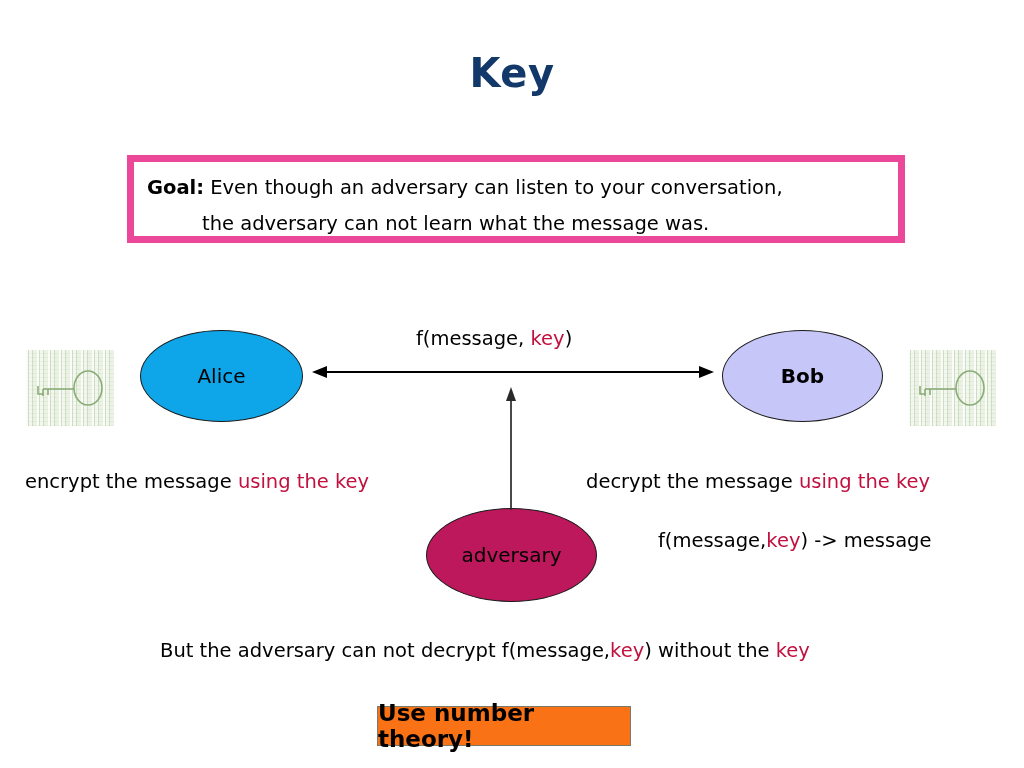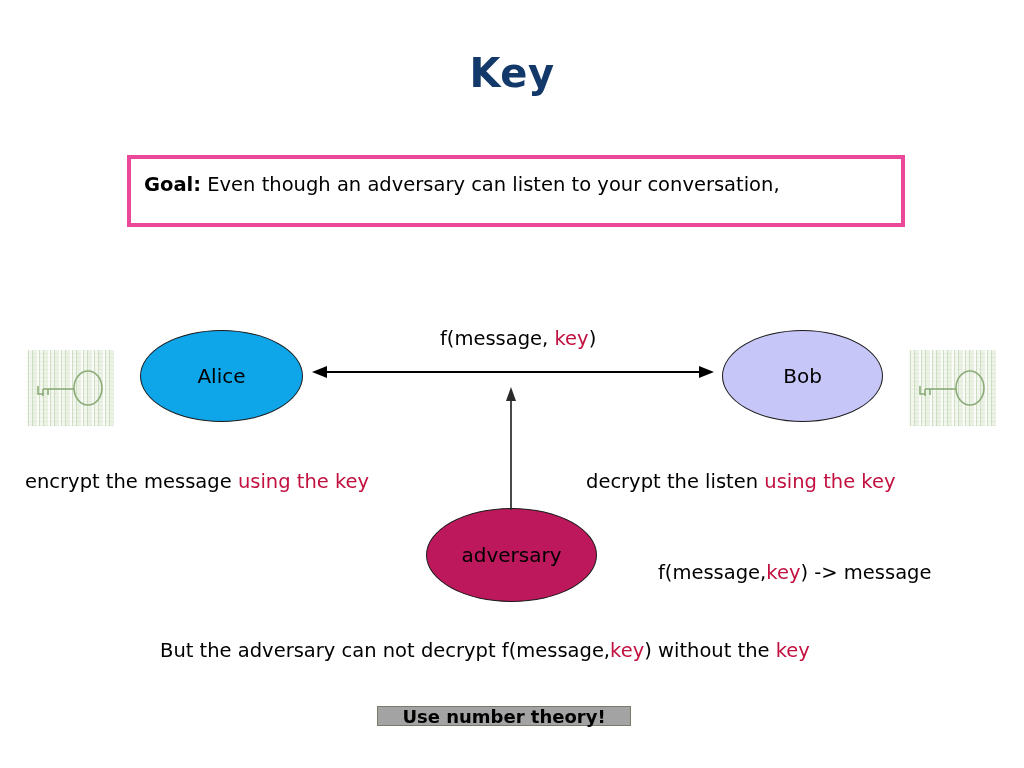--- a/index.html
+++ b/index.html
@@ -38,22 +38,22 @@
     letter-spacing: 0.5px;
     color: #13396B;
   }
 
   
   #goal-box {
     position: absolute;
     left: 127px;
     top: 155px;
     width: 778px;
-    height: 72px;
-    border: 4px solid #ec4899;
+    height: 88px;
+    border: 7px solid #ec4899;
     background: #ffffff;
     box-sizing: border-box;
   }
   .goal-line {
     position: absolute;
     font-size: 19.5px;
     white-space: nowrap;
     color: #000000;
   }
   #goal-line-1 { left: 13px; top: 14px; }
@@ -80,20 +80,21 @@
     width: 163px;
     height: 92px;
     background: #0ea5e9;
   }
   #bob-node {
     left: 722px;
     top: 330px;
     width: 161px;
     height: 92px;
     background: #C6C6F8;
+    font-weight: bold;
   }
   #adversary-node {
     left: 426px;
     top: 508px;
     width: 171px;
     height: 94px;
     background: #be185d;
   }
 
   
@@ -144,56 +145,57 @@
   
   .caption {
     position: absolute;
     white-space: nowrap;
     font-size: 19.5px;
     color: #000000;
   }
   .key-word {
     color: #C2103F;
   }
-  #channel-label   { left: 440px; top: 327px; text-align: center; }
+  #channel-label   { left: 416px; top: 327px; text-align: center; }
   #encrypt-label   { left: 25px;  top: 470px; text-align: right; }
   #decrypt-label   { left: 586px; top: 470px; }
   #encrypt-formula { left: 45px;  top: 529px; }
-  #decrypt-formula { left: 658px; top: 529px; margin-top: 32px; }
+  #decrypt-formula { left: 658px; top: 529px; }
   #bottom-note     { left: 117px; top: 639px; margin-left: 43px; }
 
   
   #hint-box {
     position: absolute;
     left: 377px;
     top: 706px;
     width: 254px;
-    height: 20px;
-    background: #a3a3a3;
+    height: 40px;
+    background: #f97316;
     border: 1px solid #7a7a6a;
     box-sizing: border-box;
     display: flex;
     align-items: center;
     justify-content: center;
-    font-size: 18px;
+    font-size: 23px;
     font-weight: bold;
     color: #000000;
   }
 </style>
 </head>
 <body>
 
 <div class="slide">
 
   <div id="slide-title">Key</div>
 
   <div id="goal-box">
     <div class="goal-line" id="goal-line-1">
       <span id="goal-label">Goal:</span><span> Even though an adversary can listen to your conversation,</span>
     </div>
+    <div class="goal-line" id="goal-line-2">the adversary can not learn what the message was.</div>
   </div>
 
   <div id="key-image-left" class="key-image">
     <svg width="88" height="76" viewBox="0 0 88 76">
       <g fill="none" stroke="#8aab77" stroke-width="1.6">
         <ellipse cx="62" cy="38" rx="14" ry="17"></ellipse>
         <line x1="48" y1="39" x2="17" y2="39"></line>
         <path d="M17 39 L17 46 M22 39 L22 45 M12 36 L12 44 L17 44"></path>
       </g>
     </svg>
@@ -234,21 +236,21 @@
 
   <div class="caption" id="channel-label">
     <span>f(message, </span><span class="key-word">key</span><span>)</span>
   </div>
 
   <div class="caption" id="encrypt-label">
     <span>encrypt the message </span><span class="key-word">using the key</span>
   </div>
 
   <div class="caption" id="decrypt-label">
-    <span>decrypt the listen </span><span class="key-word">using the key</span>
+    <span>decrypt the message </span><span class="key-word">using the key</span>
   </div>
 
 
   <div class="caption" id="decrypt-formula">
     <span>f(message,</span><span class="key-word">key</span><span>) -&gt; message</span>
   </div>
 
   <div class="caption" id="bottom-note">
     <span>But the adversary can not decrypt f(message,</span><span class="key-word">key</span><span>) without the </span><span class="key-word">key</span>
   </div>

